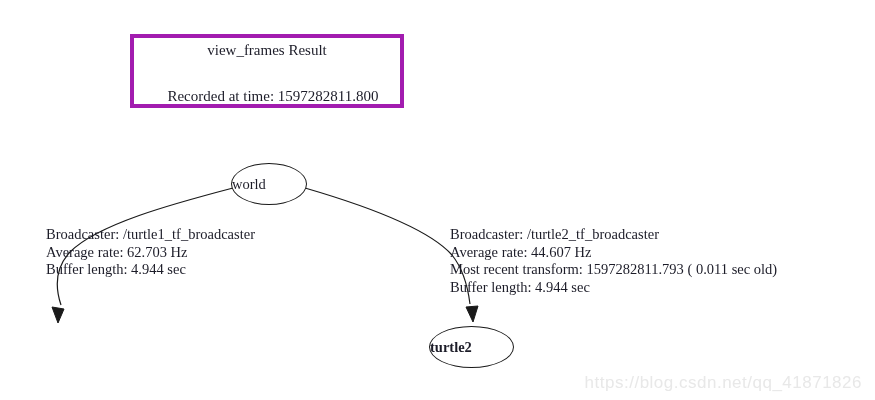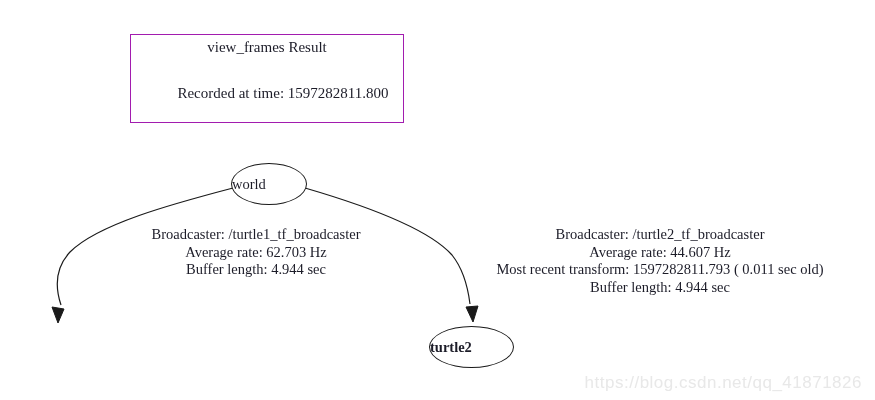--- a/index.html
+++ b/index.html
@@ -14,35 +14,35 @@
     width:875px;height:400px;
     background:var(--bg);
     font-family:"Liberation Serif", serif;
     color:var(--ink);
     overflow:hidden;
   }
   .edges-layer{position:absolute;left:0;top:0;width:875px;height:400px;}
   .edges-layer path{fill:none;stroke:var(--stroke);stroke-width:1.2px;}
   .edges-layer polygon{fill:var(--stroke);stroke:var(--stroke);}
   .titlebox{
-    position:absolute;left:130px;top:34px;width:274px;height:89px;
-    border:1px solid #a21caf;background:var(--bg);box-sizing:border-box;
+    position:absolute;left:130px;top:34px;width:274px;height:74px;
+    border:4px solid #a21caf;background:var(--bg);box-sizing:border-box;
   }
   .titlebox .bt{position:absolute;top:4px;left:0;width:100%;text-align:center;font-size:15px;}
-  .titlebox .br{position:absolute;top:50px;left:16px;width:100%;text-align:center;font-size:15px;}
+  .titlebox .br{position:absolute;top:50px;left:6px;width:100%;text-align:center;font-size:15px;}
   .node{
     position:absolute;border:1.4px solid var(--stroke);border-radius:50%;
     display:flex;align-items:center;
     font-size:14.5px;background:var(--bg);box-sizing:border-box;
   }
   .node-world{left:231px;top:163px;width:76px;height:42px;}
   .node-turtle1{left:21px;top:326px;width:86px;height:42px;}
   .node-turtle2{left:429px;top:326px;width:85px;height:42px;font-weight:bold;}
   .edge-label{
-    position:absolute;top:226px;width:420px;text-align:center;
+    position:absolute;top:226px;width:420px;
     font-size:14.5px;line-height:17.6px;white-space:nowrap;
   }
   .edge-label-1{left:46px;}
   .edge-label-2{left:450px;}
   .watermark{
     position:absolute;top:373px;right:13px;
     font-family:"Liberation Sans", sans-serif;
     font-size:17px;color:var(--wm);letter-spacing:0.5px;
   }
 </style>

